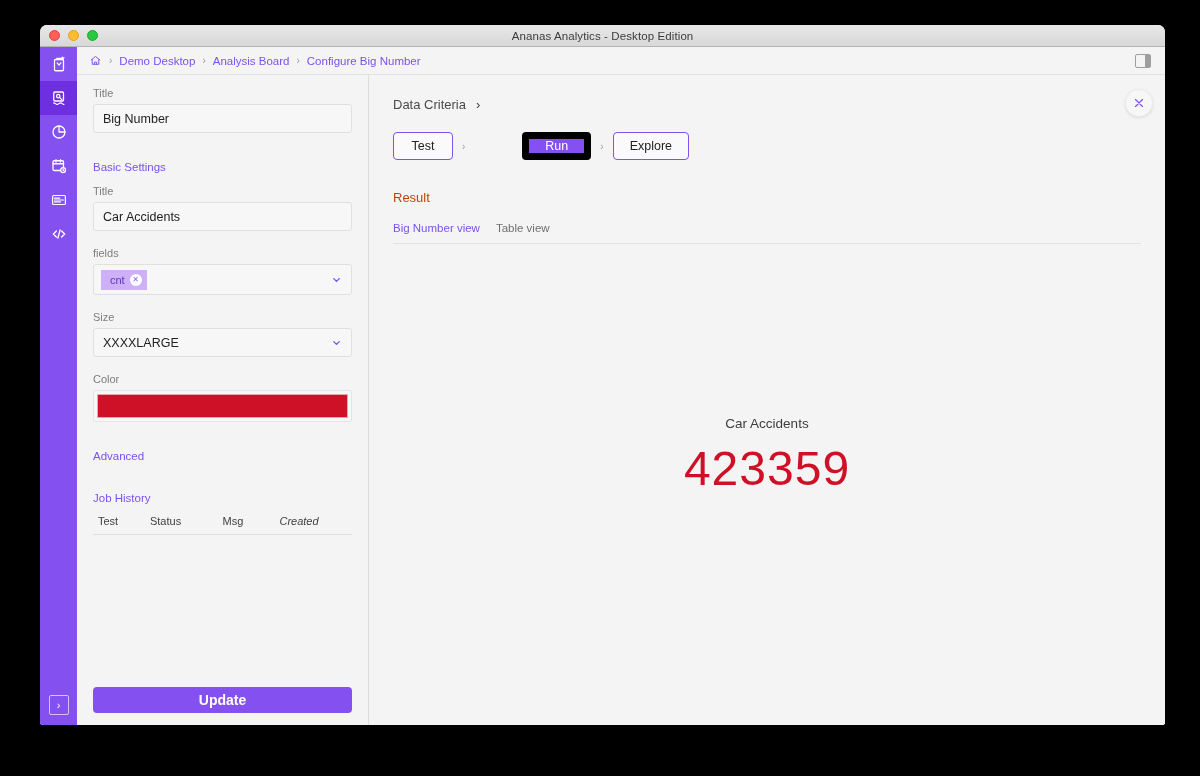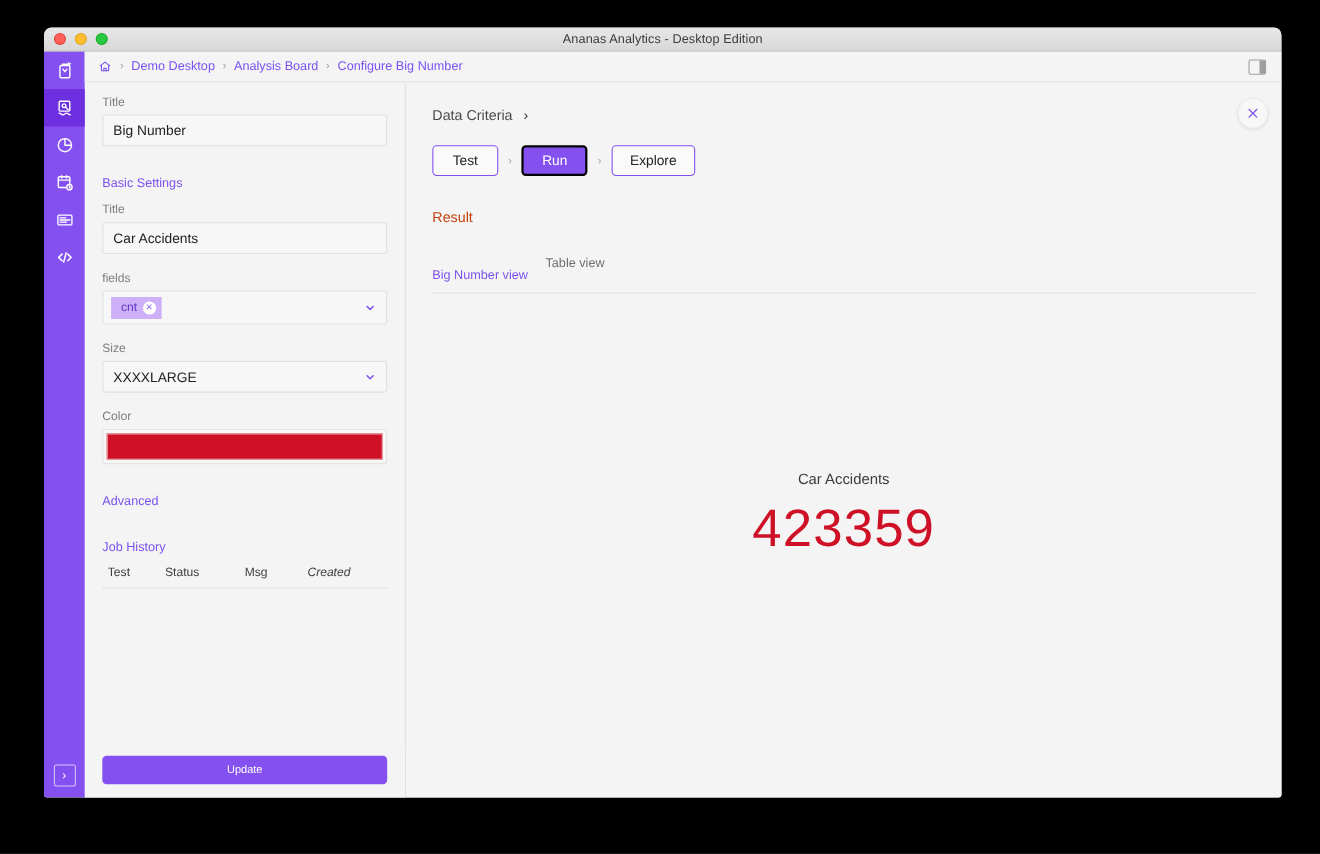--- a/index.html
+++ b/index.html
@@ -265,22 +265,22 @@
     padding: 10px 16px 12px 16px;
     background: #f4f4f4;
   }
   .update-btn {
     width: 100%;
     height: 26px;
     background: #8450f0;
     border: none;
     border-radius: 4px;
     color: #ffffff;
-    font-size: 10px;
-    font-weight: normal;
+    font-size: 14px;
+    font-weight: bold;
     font-family: "Liberation Sans", sans-serif;
     cursor: pointer;
   }
 
   
   .result-panel {
     flex: 1 1 auto;
     background: #f4f4f4;
     display: flex;
     flex-direction: column;
@@ -326,22 +326,23 @@
     cursor: pointer;
     display: flex; align-items: center; justify-content: center;
   }
   .act-btn.outline {
     background: #fafafa;
     border: 1px solid #8450f0;
     color: #222222;
   }
   .act-btn.filled {
     background: #8450f0;
-    border: 2px solid #000000;
+    border: 7px solid #000000;
     color: #ffffff;
+    margin-left: 48px;
   }
   .act-sep { font-size: 10px; color: #a0a0a0; user-select: none; }
 
   .result-title {
     font-size: 13px;
     color: #c2410c;
     margin-top: 30px;
   }
   .view-tabs {
     display: flex;
@@ -349,21 +350,21 @@
     gap: 16px;
     margin-top: 17px;
     border-bottom: 1px solid #e2e2e2;
     padding-bottom: 9px;
   }
   .view-tab {
     font-size: 11.5px;
     color: #6f6f6f;
     cursor: pointer;
   }
-  .view-tab.active { color: #7b51ef; margin-top: 23px; }
+  .view-tab.active { color: #7b51ef; }
 
   .bignum-stage {
     flex: 1 1 auto;
     display: flex;
     flex-direction: column;
     align-items: center;
     justify-content: center;
     min-height: 0;
     padding-bottom: 60px;
   }

